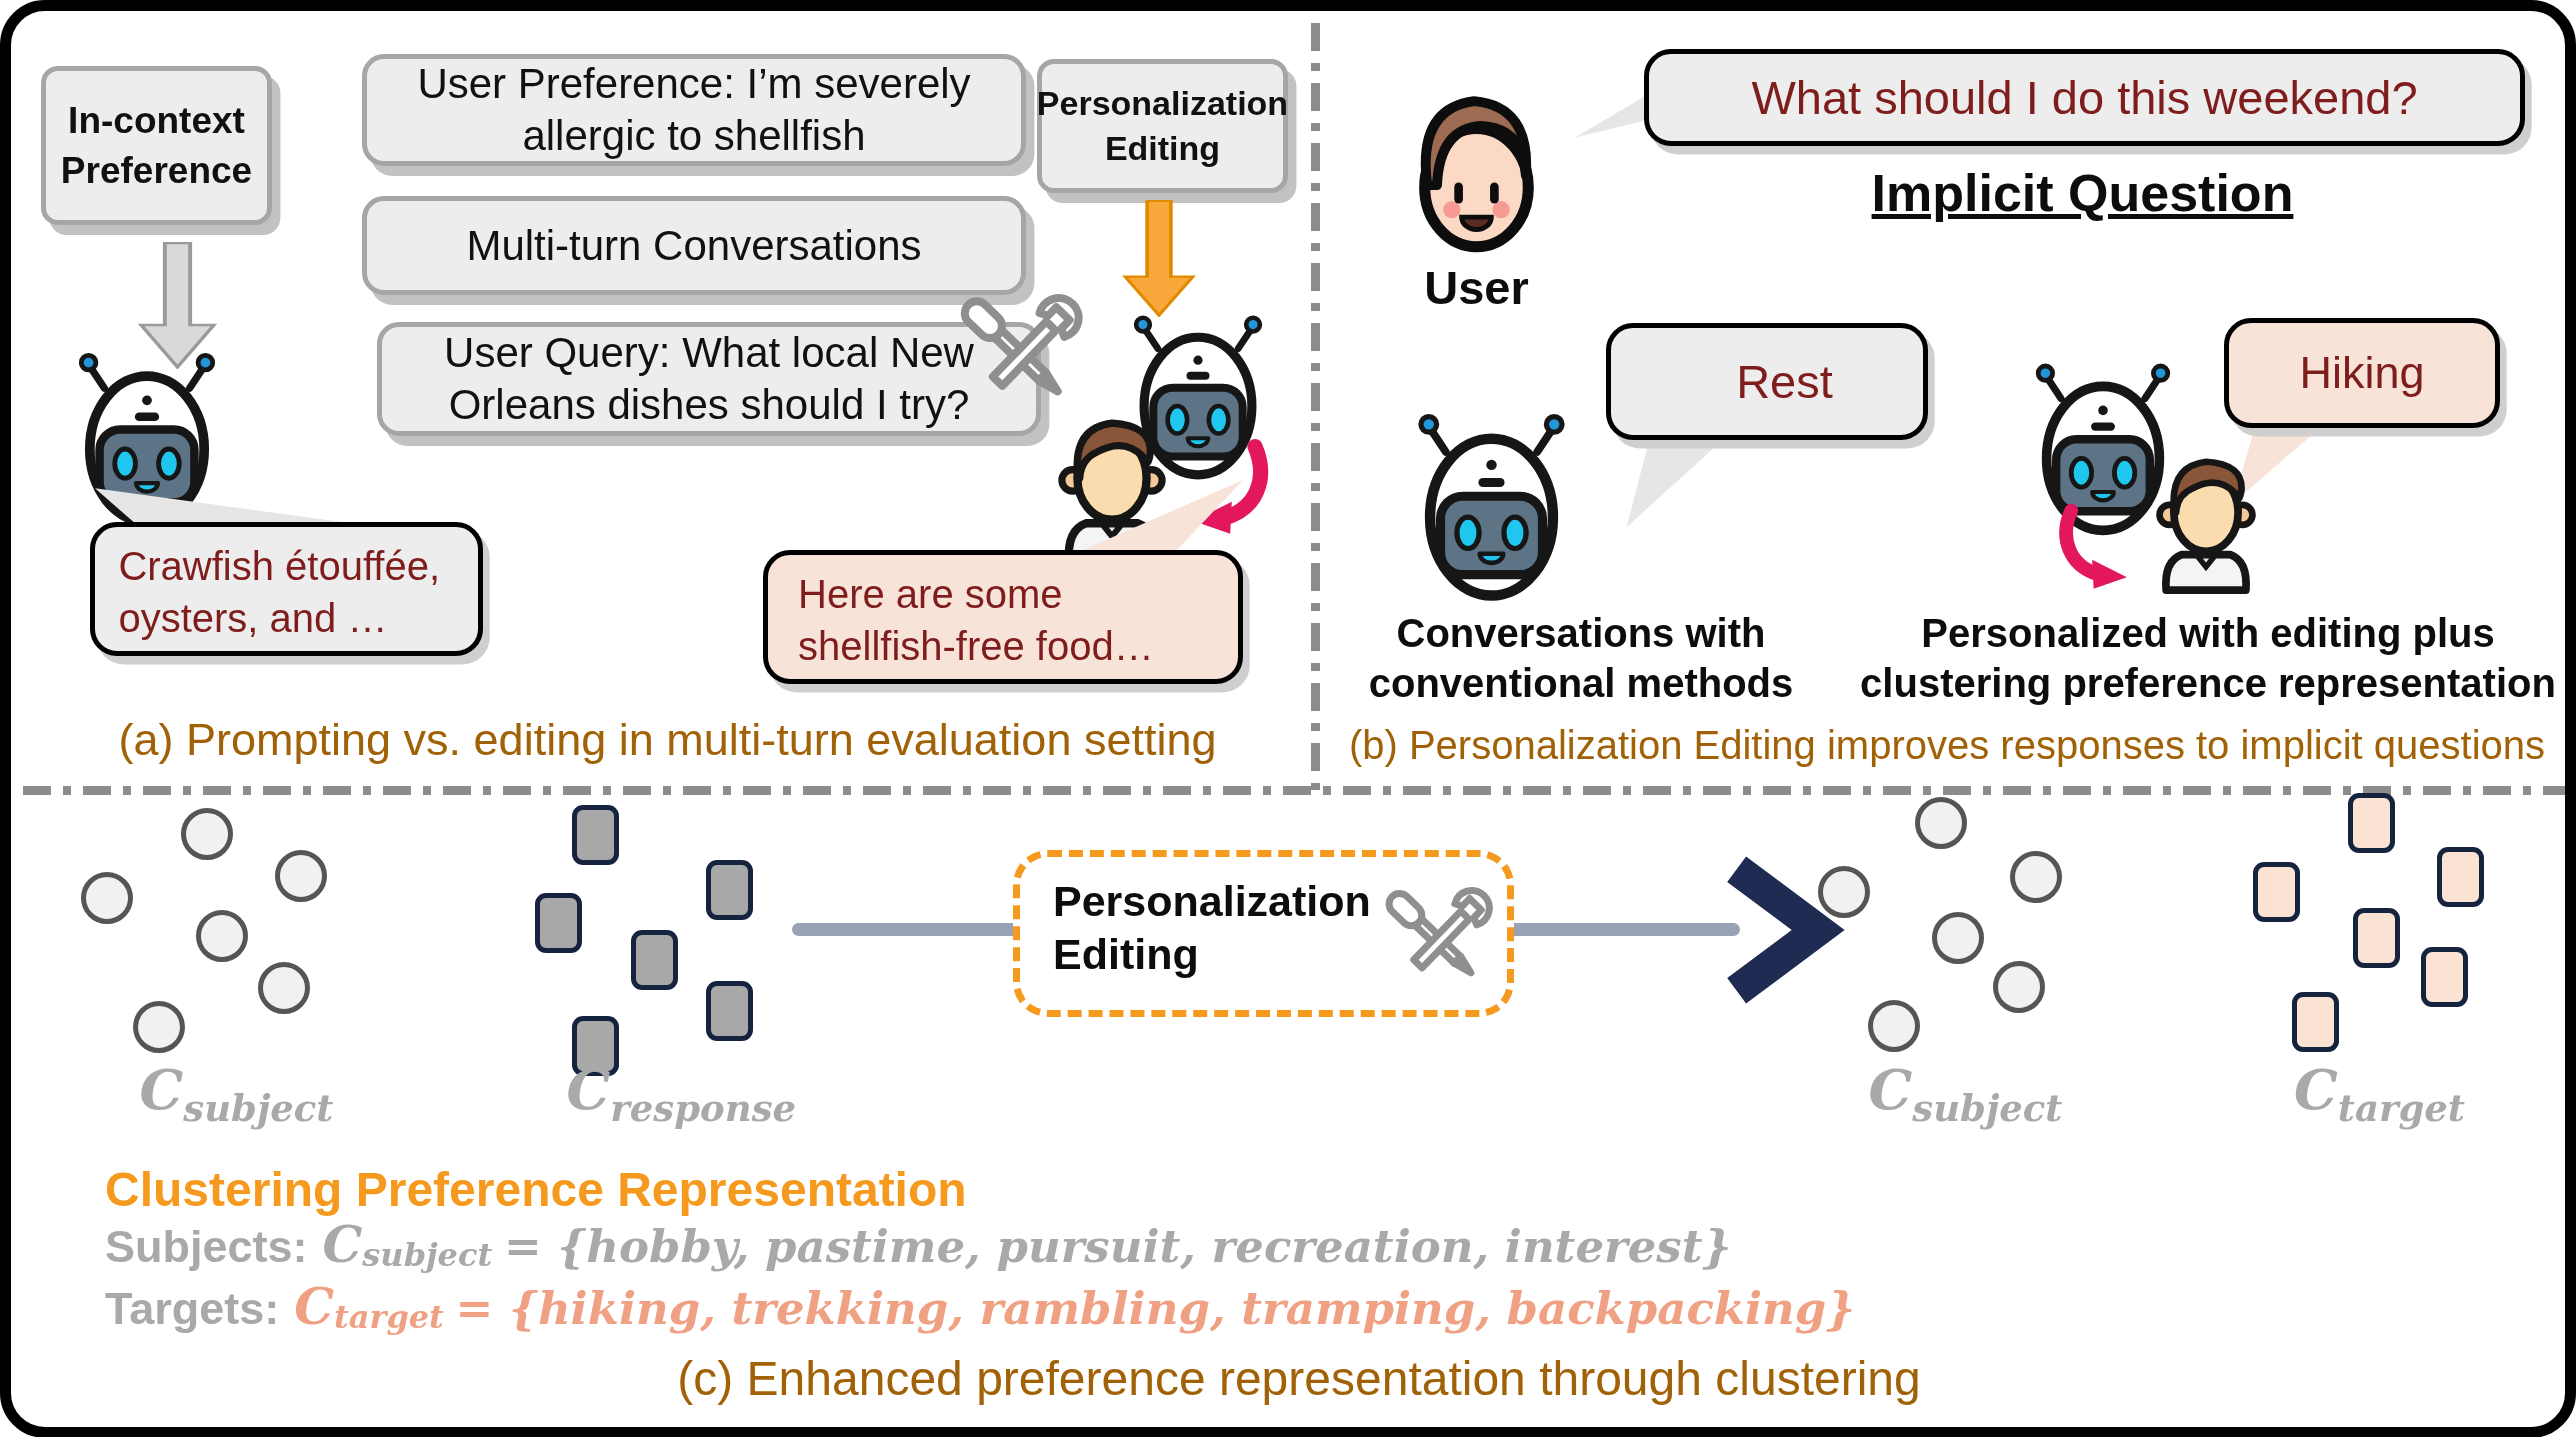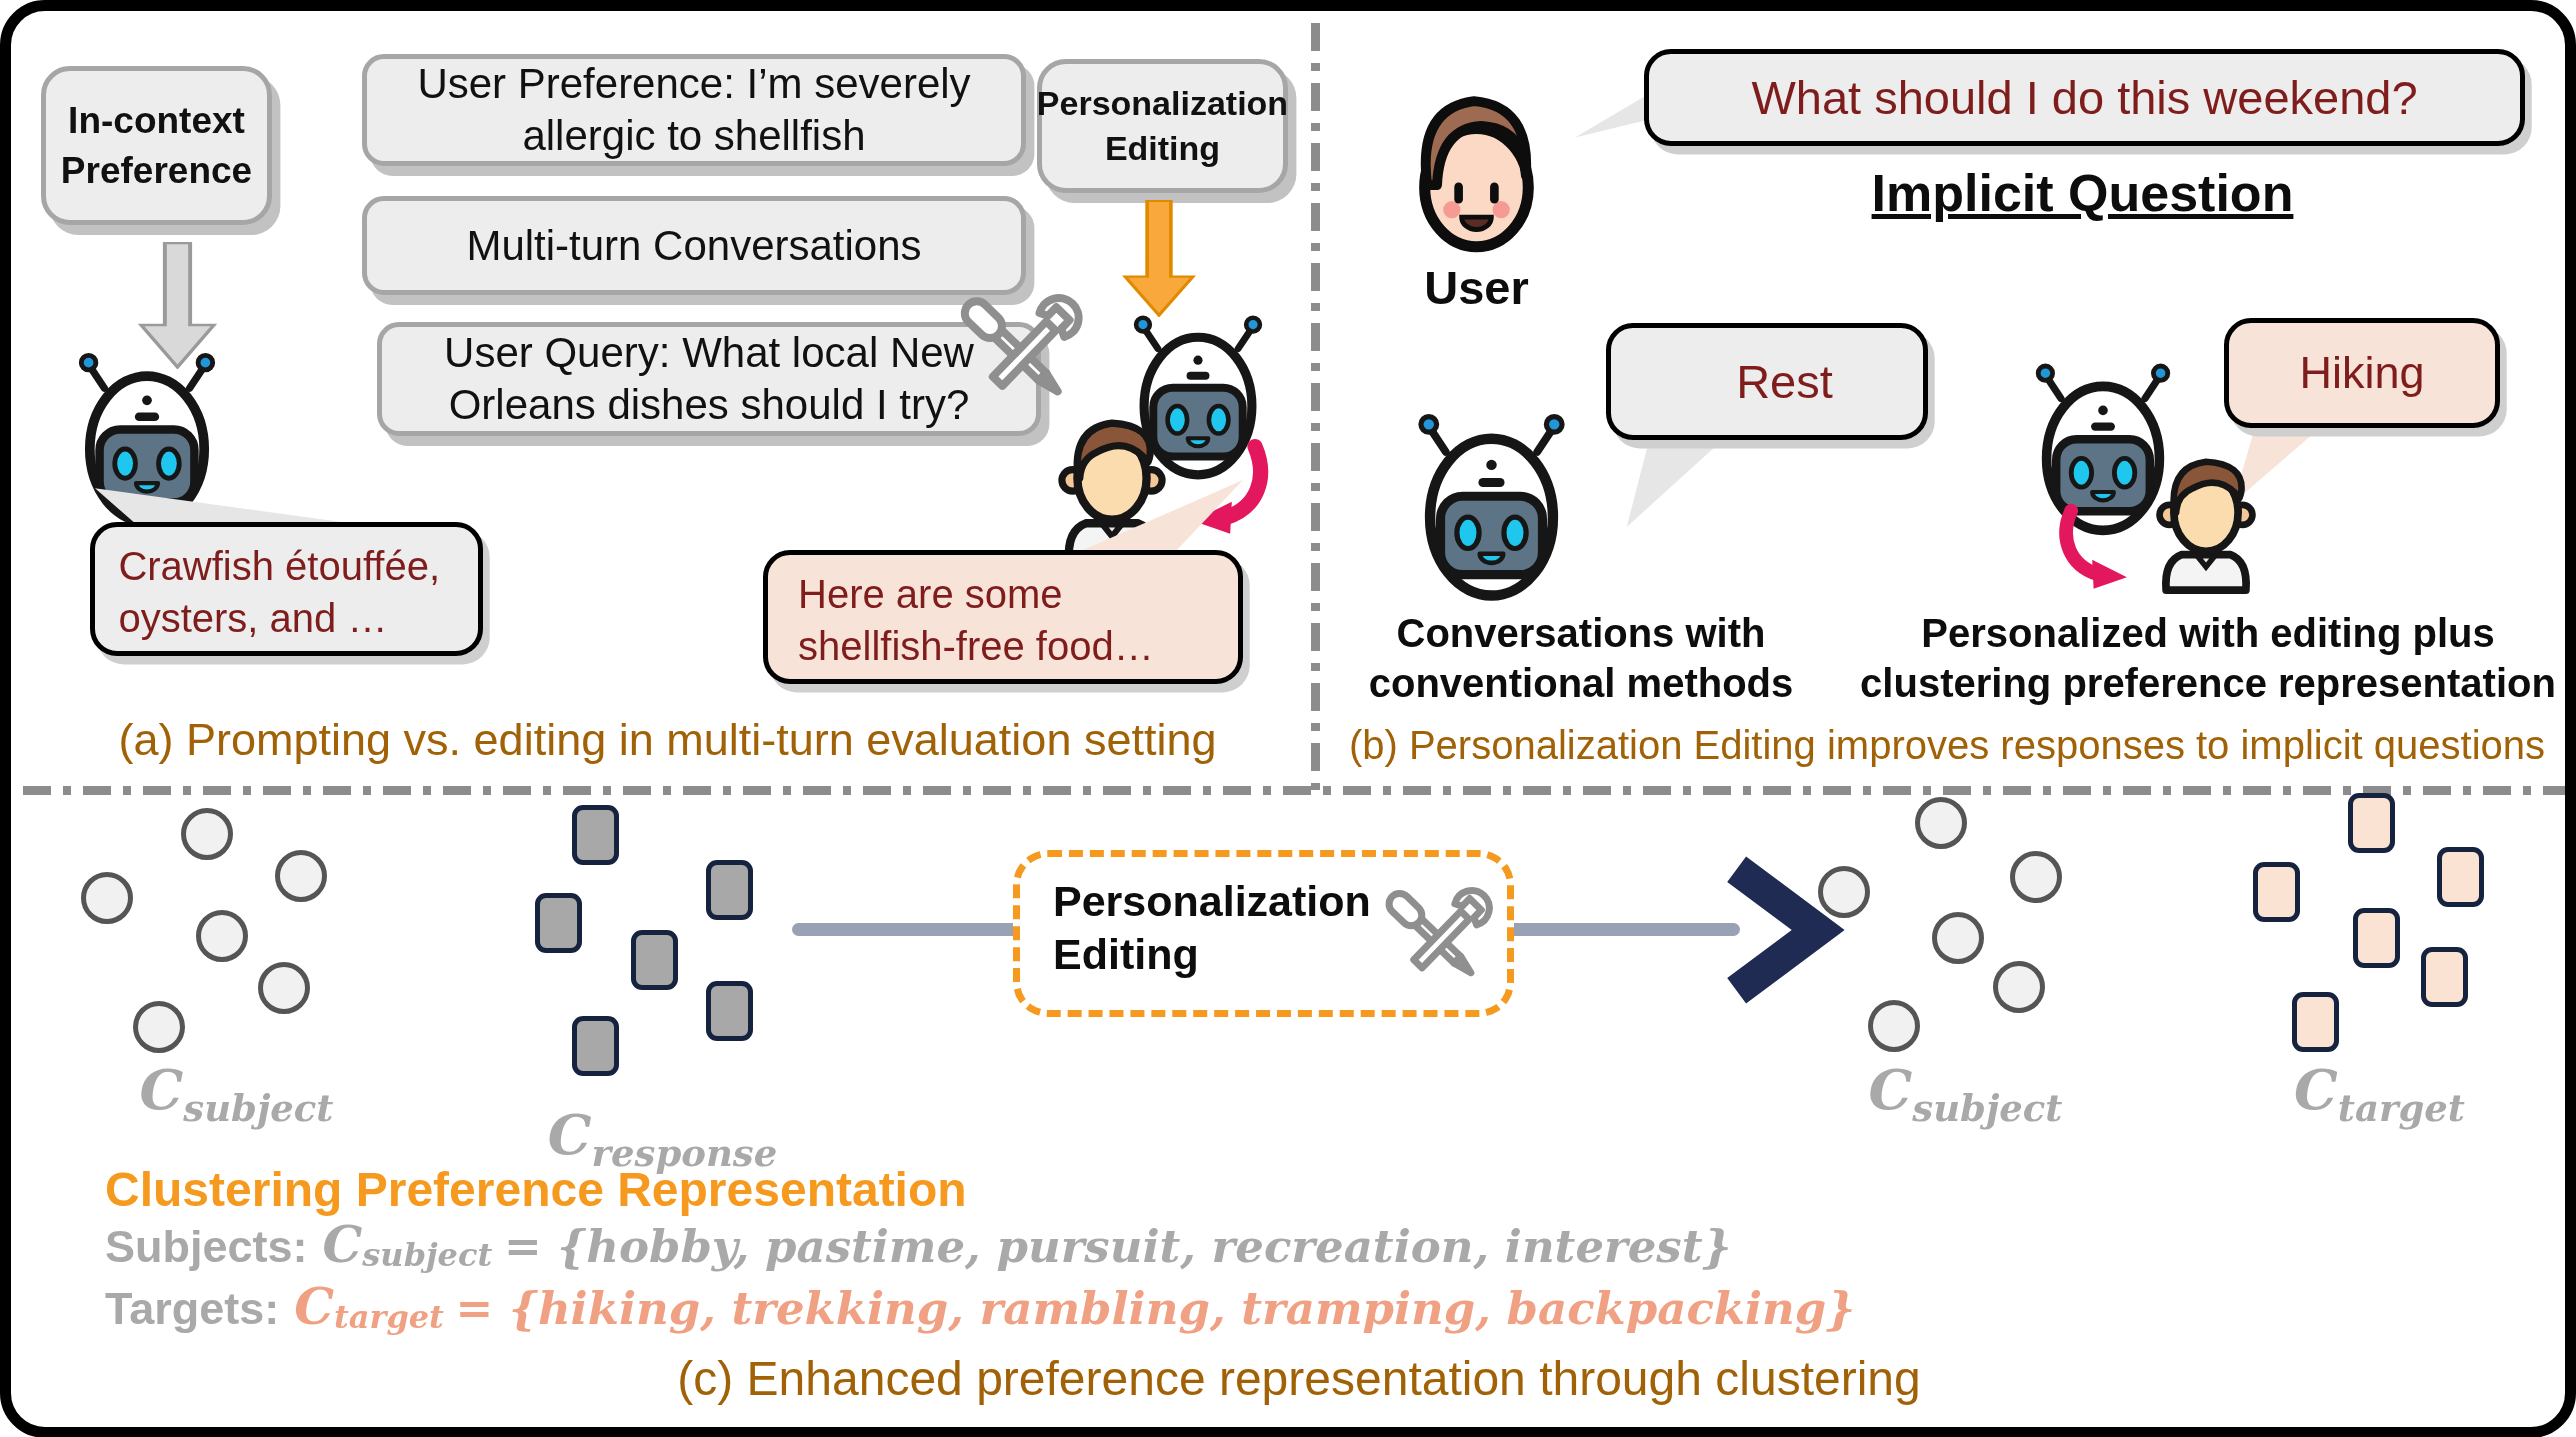--- a/index.html
+++ b/index.html
@@ -8,21 +8,21 @@
           background:#fff;border:11px solid #000;border-radius:45px;overflow:hidden;}
   
   .divider-v{position:absolute;left:1300px;top:11.7px;width:9.2px;height:767px;
     background:repeating-linear-gradient(180deg,#8C8C8C 0 28px,transparent 28px 40px,#8C8C8C 40px 48px,transparent 48px 60px);}
   .divider-h{position:absolute;left:11.7px;top:775px;width:2543px;height:9.2px;
     background:repeating-linear-gradient(90deg,#8C8C8C 0 28px,transparent 28px 40px,#8C8C8C 40px 48px,transparent 48px 60px);}
   
   .gbox{position:absolute;background:#EDEDED;border:5px solid #A6A6A6;border-radius:22px;
         box-shadow:8.4px 10px 0 #C2C2C2;display:flex;align-items:center;justify-content:center;
         text-align:center;color:#111;box-sizing:border-box;}
-  .tag{border-radius:29px;font-weight:bold;}
+  .tag{border-radius:17px;font-weight:bold;}
   .bubble{position:absolute;background:#EDEDED;border:5px solid #000000;border-radius:27px;
         box-shadow:6.7px 8.4px 0 #CFCFCF;box-sizing:border-box;color:#7f1d1d;}
   .bubble.peach{background:#F8E3D8;}
   .tail{position:absolute;background:#E6E6E6;}
   .tail.peach{background:#F8E3D8;}
   .caption{position:absolute;text-align:center;color:#a16207;}
   .blabel{position:absolute;text-align:center;color:#0d0d0d;font-weight:bold;}
   
   .dot-circle{position:absolute;width:52px;height:52px;border-radius:50%;
       background:#F1F1F1;border:5px solid #555;box-sizing:border-box;}
@@ -220,21 +220,21 @@
         <div class="dot-square accent" style="left: 2426px; top: 836px;"></div>
         <div class="dot-square accent" style="left: 2242px; top: 851px;"></div>
         <div class="dot-square accent" style="left: 2342px; top: 897px;"></div>
         <div class="dot-square accent" style="left: 2410px; top: 936px;"></div>
         <div class="dot-square accent" style="left: 2281px; top: 981px;"></div>
       </div>
 
     <div class="cluster-label" style="left:92px;top:1046px;">
       <span>C</span><sub>subject</sub>
     </div>
-    <div class="cluster-label" style="left:518px;top:1091px;">
+    <div class="cluster-label" style="left:518px;top:1046px;text-align:right;">
       <span>C</span><sub>response</sub>
     </div>
     <div class="cluster-label" style="left:1821px;top:1046px;">
       <span>C</span><sub>subject</sub>
     </div>
     <div class="cluster-label" style="left:2235px;top:1046px;">
       <span>C</span><sub>target</sub>
     </div>
 
     <div class="flow-line"></div>

